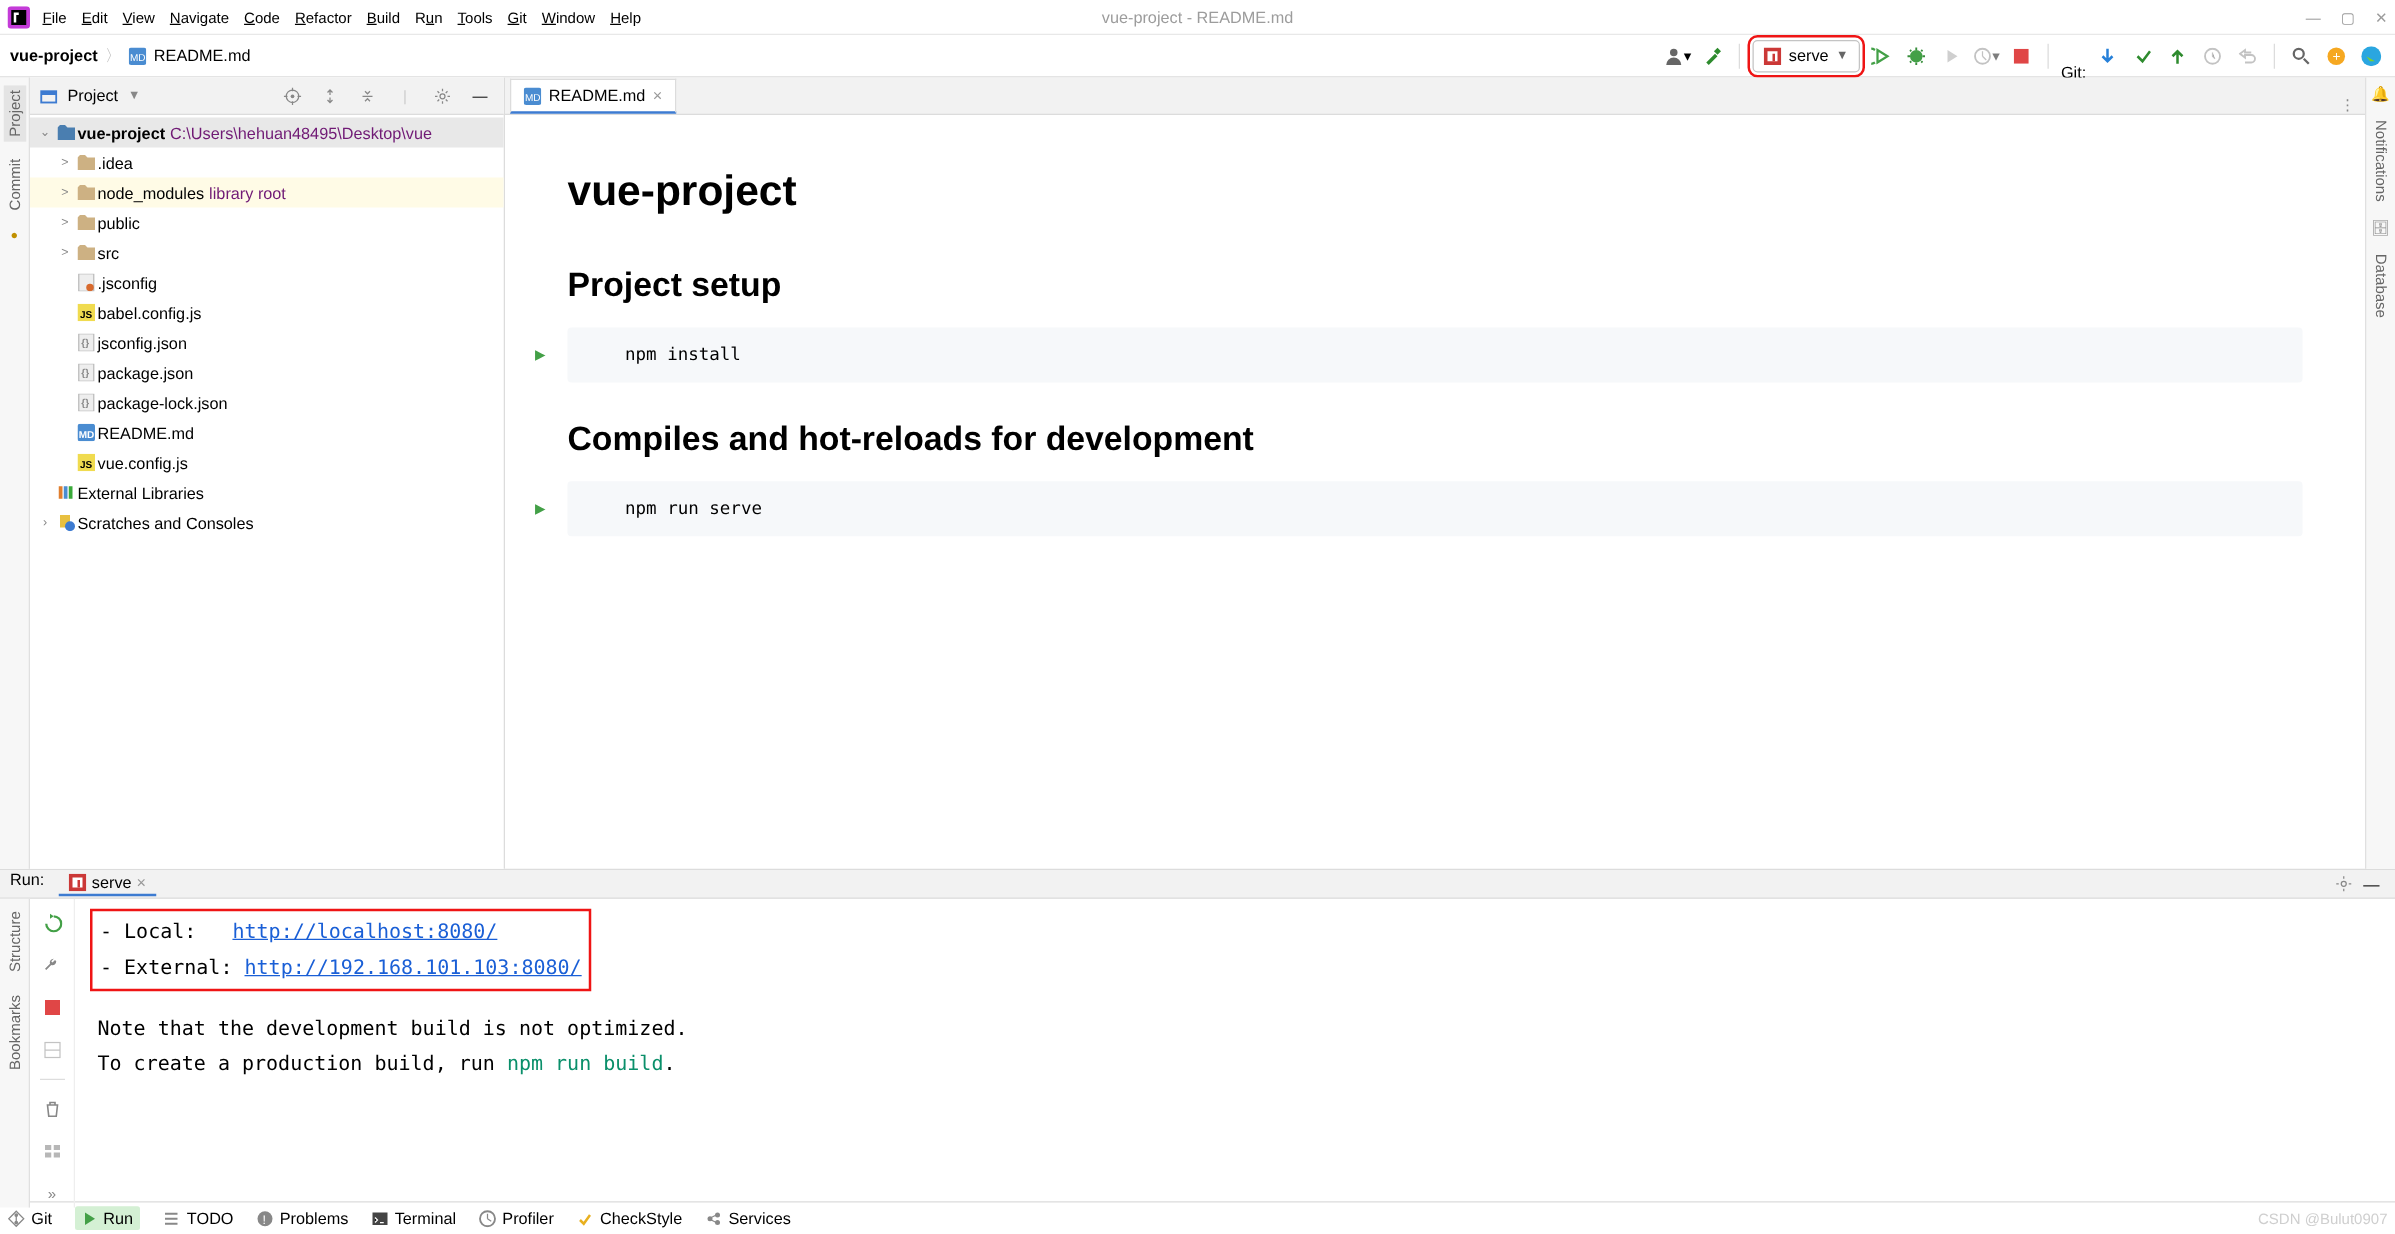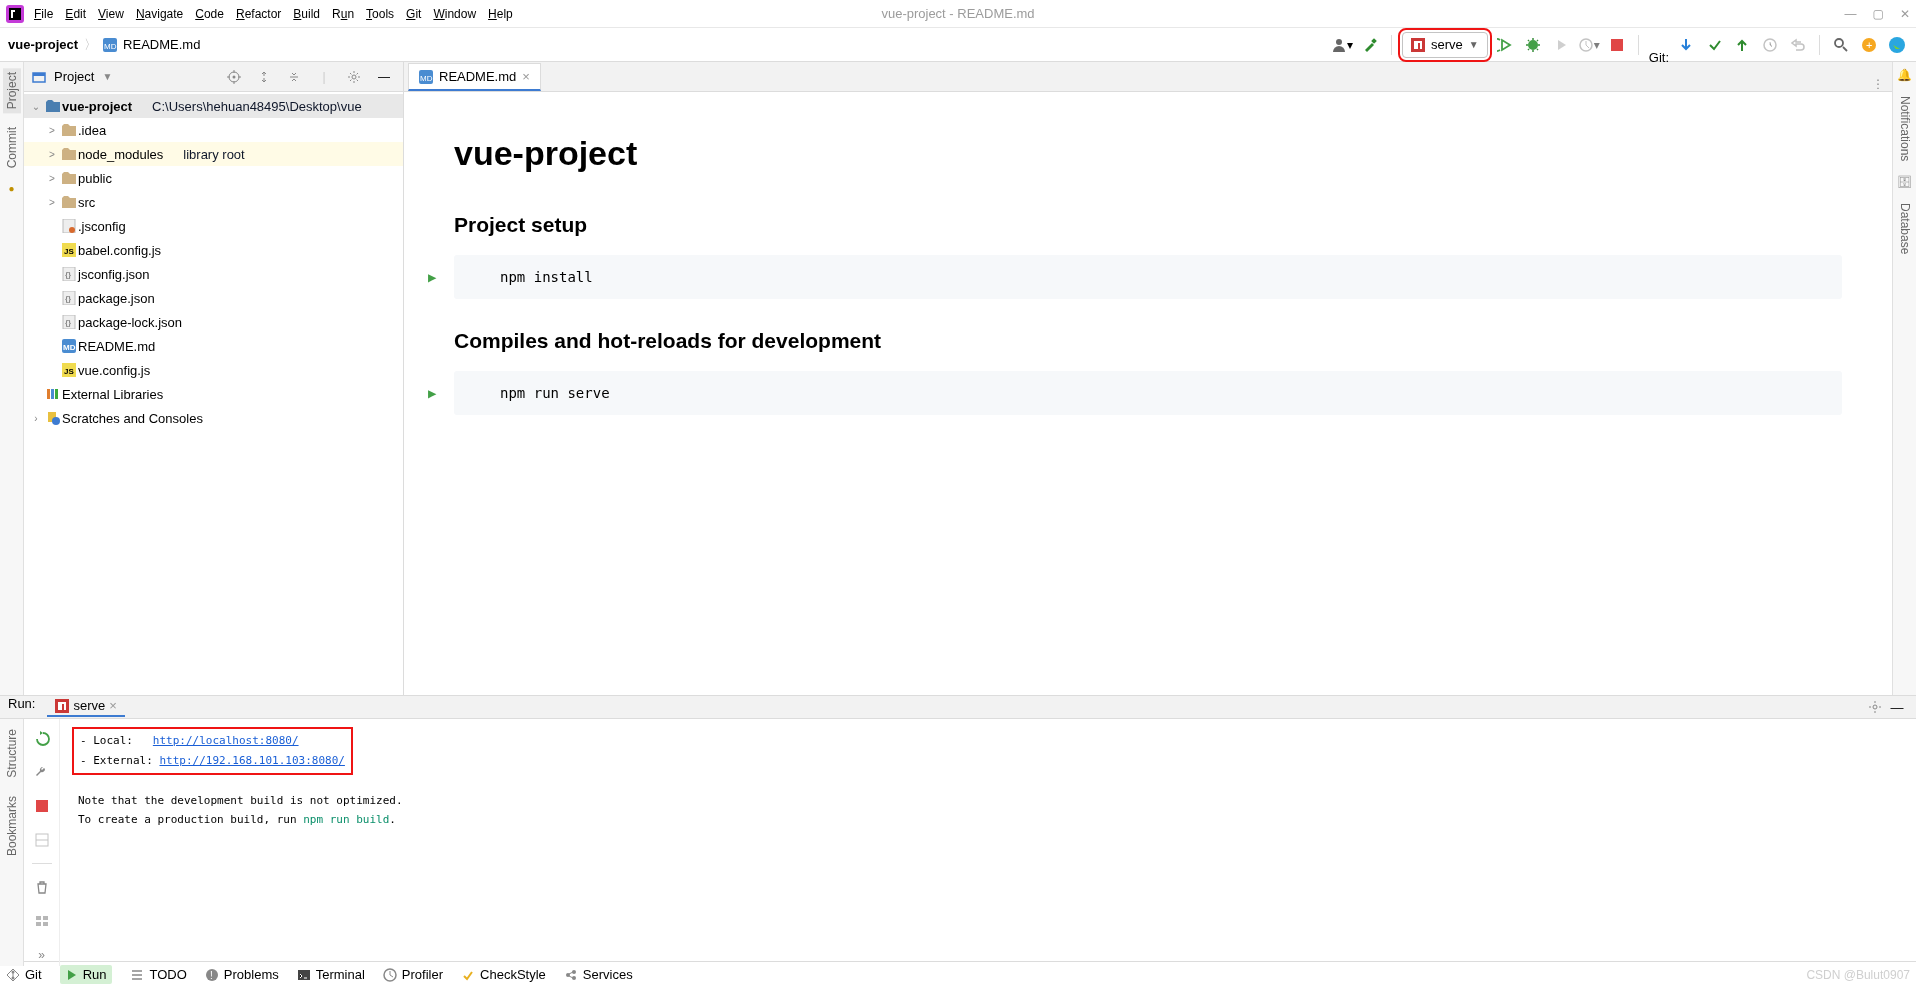--- a/index.html
+++ b/index.html
@@ -34,48 +34,48 @@
 
 .projpane { width:380px; background:#fff; border-right:1px solid #dcdcdc; display:flex; flex-direction:column; }
 .projhdr { height:30px; background:#f2f2f2; border-bottom:1px solid #dcdcdc; display:flex; align-items:center; padding:0 8px; gap:8px; }
 .projhdr .ttl { font-weight:400; font-size:13px; }
 .projhdr .spacer { flex:1; }
 .tree { flex:1; overflow:hidden; padding:2px 0; font-size:13px; }
 .tree-row { display:flex; align-items:center; height:24px; padding-left:4px; cursor:pointer; }
 .tree-row .arrow { width:16px; color:#888; font-size:10px; text-align:center; }
 .tree-row .ico { width:18px; display:flex; justify-content:center;font-weight:bold; }
 .tree-row .lbl { white-space:nowrap; }
-.tree-row .faint { color:#0f172a; margin-left:20px; }
+.tree-row .faint { color:#701a75; margin-left:4px; }
 .tree-row.root { background:#e8e8e8; }
 .tree-row.sel { background:#fffbe6; }
 .ind1 { padding-left:20px; }
 
 .editor { flex:1; display:flex; flex-direction:column; }
 .tabsbar { height:30px; background:#f2f2f2; border-bottom:1px solid #dcdcdc; display:flex; align-items:flex-end; padding-left:4px; position:relative; }
 .tabsbar .ftab { height:28px; display:flex; align-items:center; gap:6px; padding:0 10px; background:#fff; border:1px solid #dcdcdc; border-bottom:2px solid #3d7bd1; font-size:13px; }
 .tabsbar .more { position:absolute; right:8px; color:#888; }
 .mdview { flex:1; padding:30px 50px; overflow:hidden; font-family:Arial,sans-serif; color:#000; }
 .mdview h1 { font-size:34px; font-weight:700; margin:12px 0 40px; }
-.mdview h2 { font-size:21px; font-weight:700; margin:24px 0 18px; }
+.mdview h2 { font-size:27px; font-weight:700; margin:24px 0 18px; }
 .codeblk { background:#f6f8fa; padding:14px 46px; font-family:Consolas,monospace; font-size:14px; border-radius:3px; position:relative; margin-bottom:30px; }
 .codeblk .run { position:absolute; left:-26px; top:14px; color:#43a047; }
 
 .rightgutter { width:24px; background:#f7f7f7; border-left:1px solid #e0e0e0; display:flex; flex-direction:column; align-items:center; padding-top:6px; gap:10px; }
 .rightgutter .tab { writing-mode:vertical-rl; font-size:12px; color:#666; padding:4px 2px; cursor:pointer; }
 
 
 .runwin { height:266px; border-top:1px solid #dcdcdc; display:flex; flex-direction:column; }
 .runhdr { height:28px; background:#f2f2f2; border-bottom:1px solid #dcdcdc; display:flex; align-items:flex-start; padding:0 8px; font-size:13px; }
 .runhdr .rtab { display:flex; align-items:center; gap:4px; padding:2px 8px; border-bottom:2px solid #3d7bd1; margin-left:12px; }
 .runhdr .spacer { flex:1; }
 .runbody { flex:1; display:flex; }
 .leftgutter2 { width:24px; background:#f7f7f7; border-right:1px solid #e0e0e0; display:flex; flex-direction:column; align-items:center; gap:10px; padding-top:6px; }
 .leftgutter2 .tab { writing-mode:vertical-rl; transform:rotate(180deg); font-size:12px; color:#666; padding:4px 2px; cursor:pointer; }
 .run-toolbar { width:36px; display:flex; flex-direction:column; align-items:center; gap:12px; padding-top:8px; border-right:1px solid #eee; }
-.console { flex:1; padding:10px 18px; font-family:Consolas,monospace; font-size:11px; line-height:1.8; }
+.console { flex:1; padding:10px 18px; font-family:Consolas,monospace; font-size:16px; line-height:1.8; }
 .console a { color:#1a5fd6; text-decoration:underline; }
 .console .cmd { color:#0a8f6a; }
 .red-box { border:2px solid #ef1414; padding:2px 6px; display:inline-block; margin:-2px -6px; }
 
 
 .statusbar { height:26px; border-top:1px solid #dcdcdc; display:flex; align-items:center; padding:0 6px; gap:18px; font-size:13px; }
 .statusbar .sbitem { display:flex; align-items:center; gap:5px; cursor:pointer; }
 .statusbar .sbitem.active { background:#d4f0d4; padding:2px 6px; border-radius:2px; }
 .statusbar .spacer { flex:1; }
 .watermark { color:#cfcfcf; font-size:12px; }

